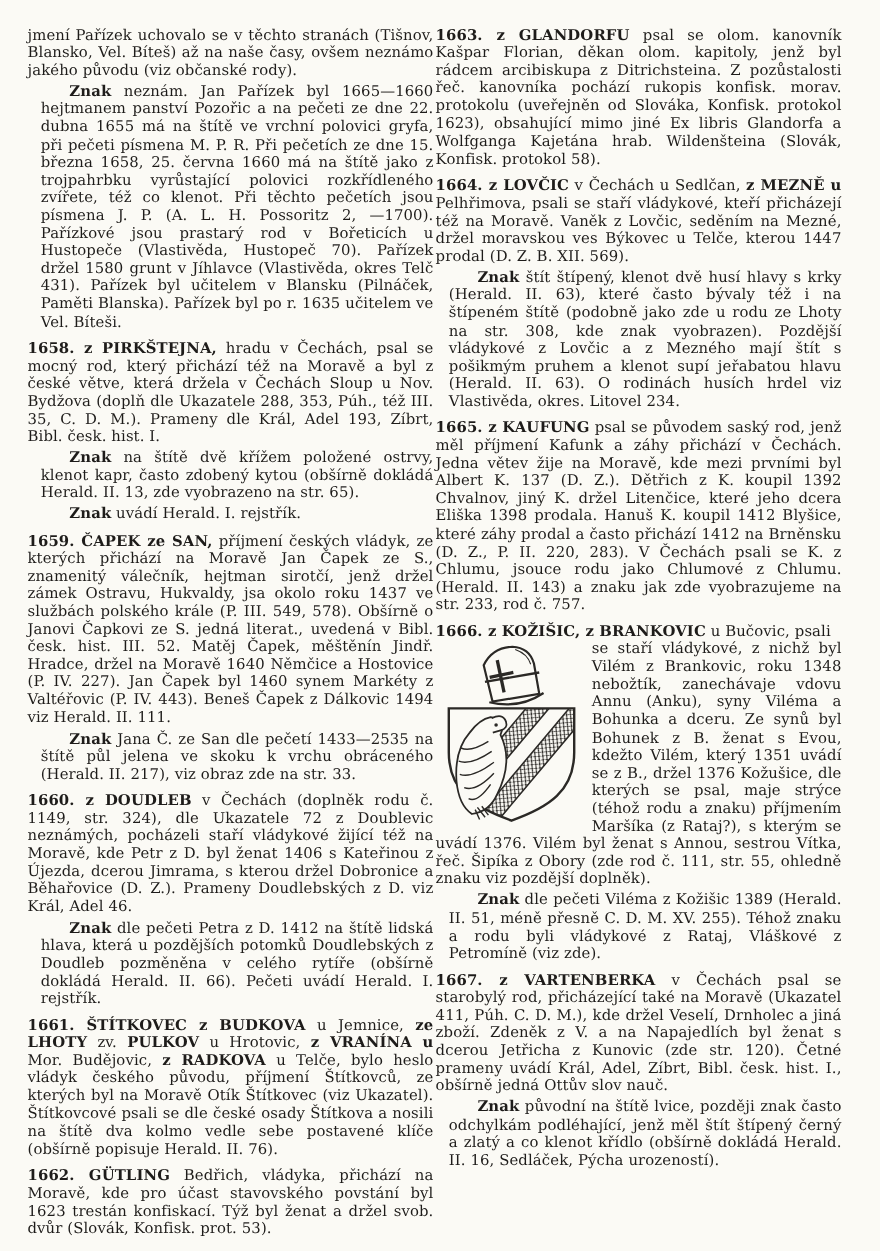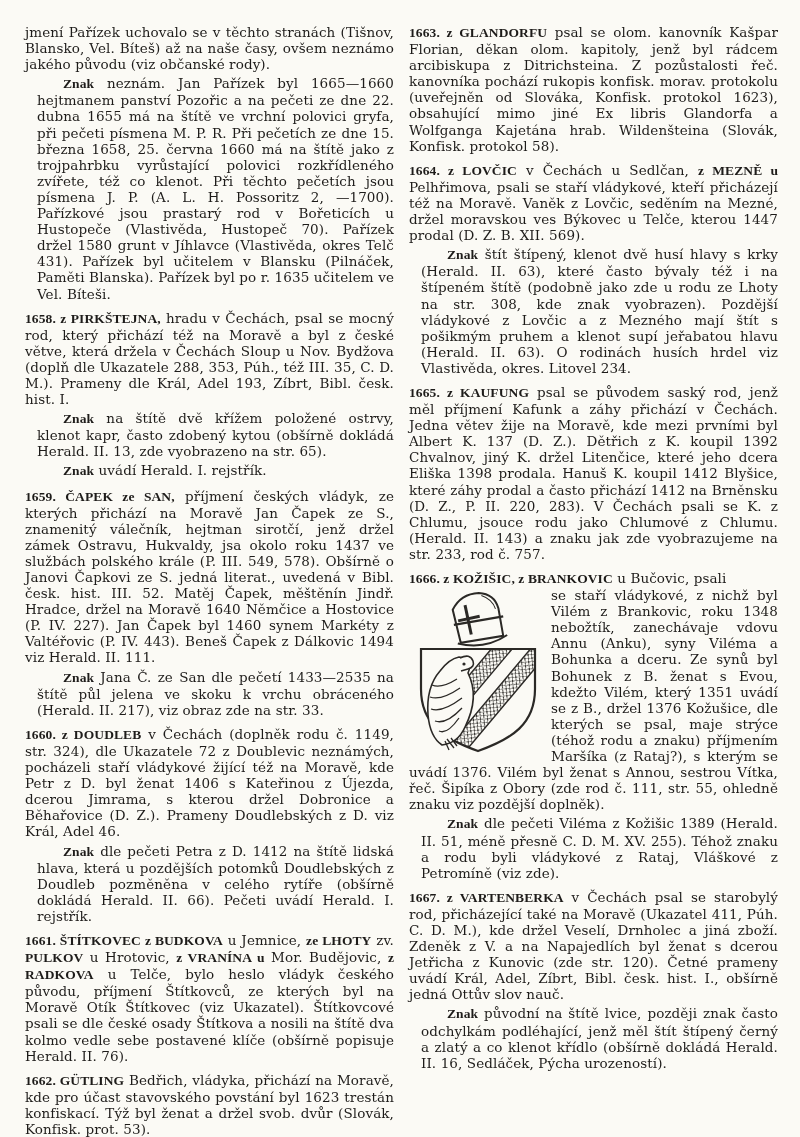--- a/index.html
+++ b/index.html
@@ -1,24 +1,24 @@
 <!DOCTYPE html>
 <html><head>
 <meta charset="utf-8">
 <style>
   html,body{margin:0;padding:0;}
   body{width:800px;height:1137px;background:#fbfaf5;font-family:"DejaVu Serif","Liberation Serif",serif;}
   .page{position:relative;width:800px;height:1137px;overflow:hidden;background:#fbfaf5;color:#1e1c1a;}
-  .columns{display:flex;gap:15px;padding:24px 22px 0 25px;}
+  .columns{display:flex;gap:2px;padding:24px 22px 0 25px;}
   .col{width:369px;text-align:justify;font-size:13.5px;line-height:16.1px;letter-spacing:0.1px;}
   .col p{margin:0;}
   p.entry{margin-top:8px;}
   p.znak{margin-top:3px;text-indent:26px;margin-left:12px;}
   p.cont{margin-top:0;}
-  .bold{font-weight:bold;font-family:Liberation Serif, serif;}
+  .bold{font-weight:bold;}
   .arms{float:left;width:132px;height:168px;margin:2px 10px 2px 0;}
   .arms svg{width:132px;height:168px;}
   .folio{position:absolute;left:0;top:1154px;width:100%;text-align:center;font-size:15px;color:#1e1c1a;}
 </style>
 </head>
 <body>
 
 <div class="page">
   <div class="columns">
     <div class="col" id="col-left">

